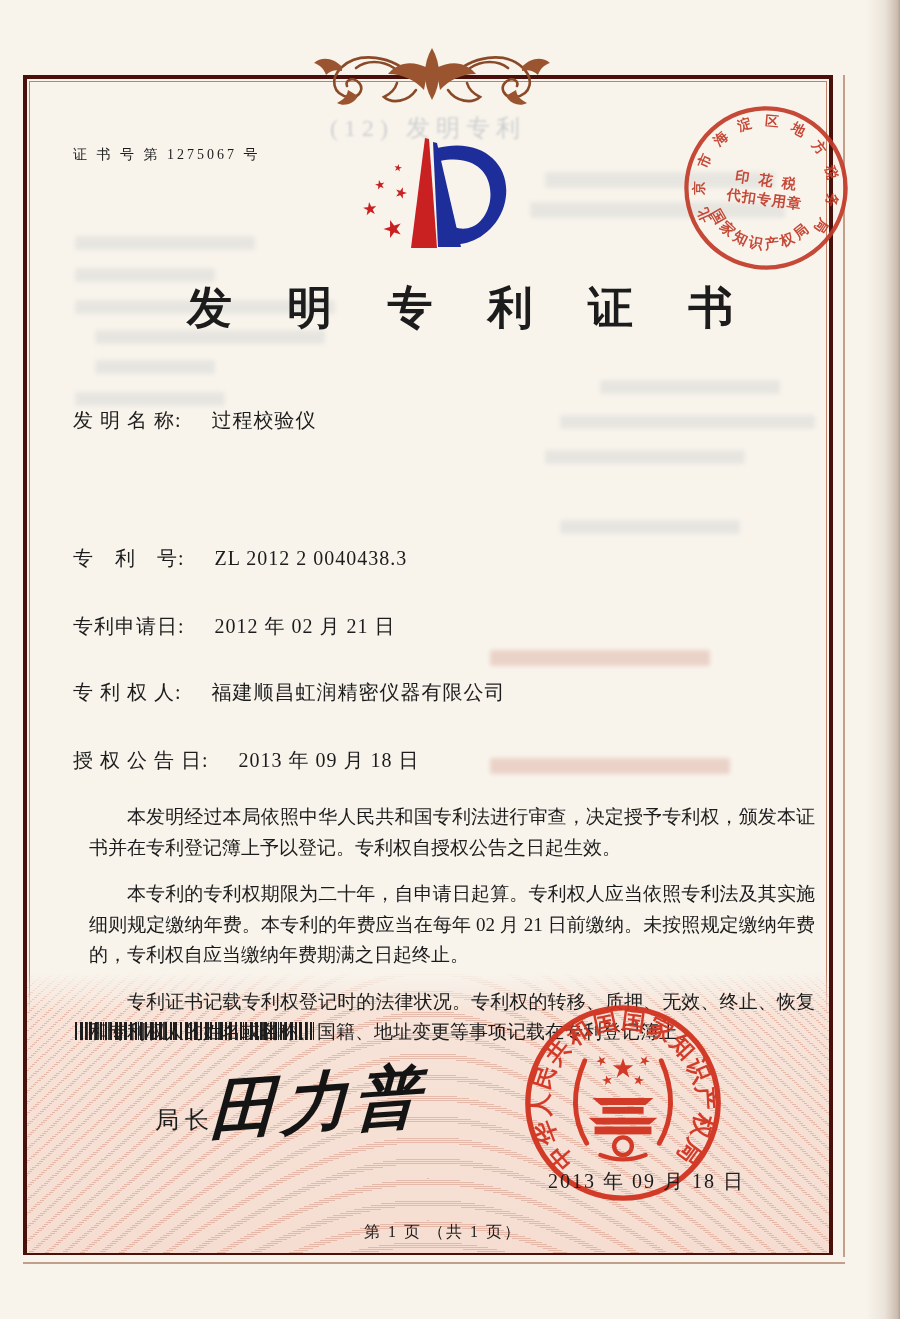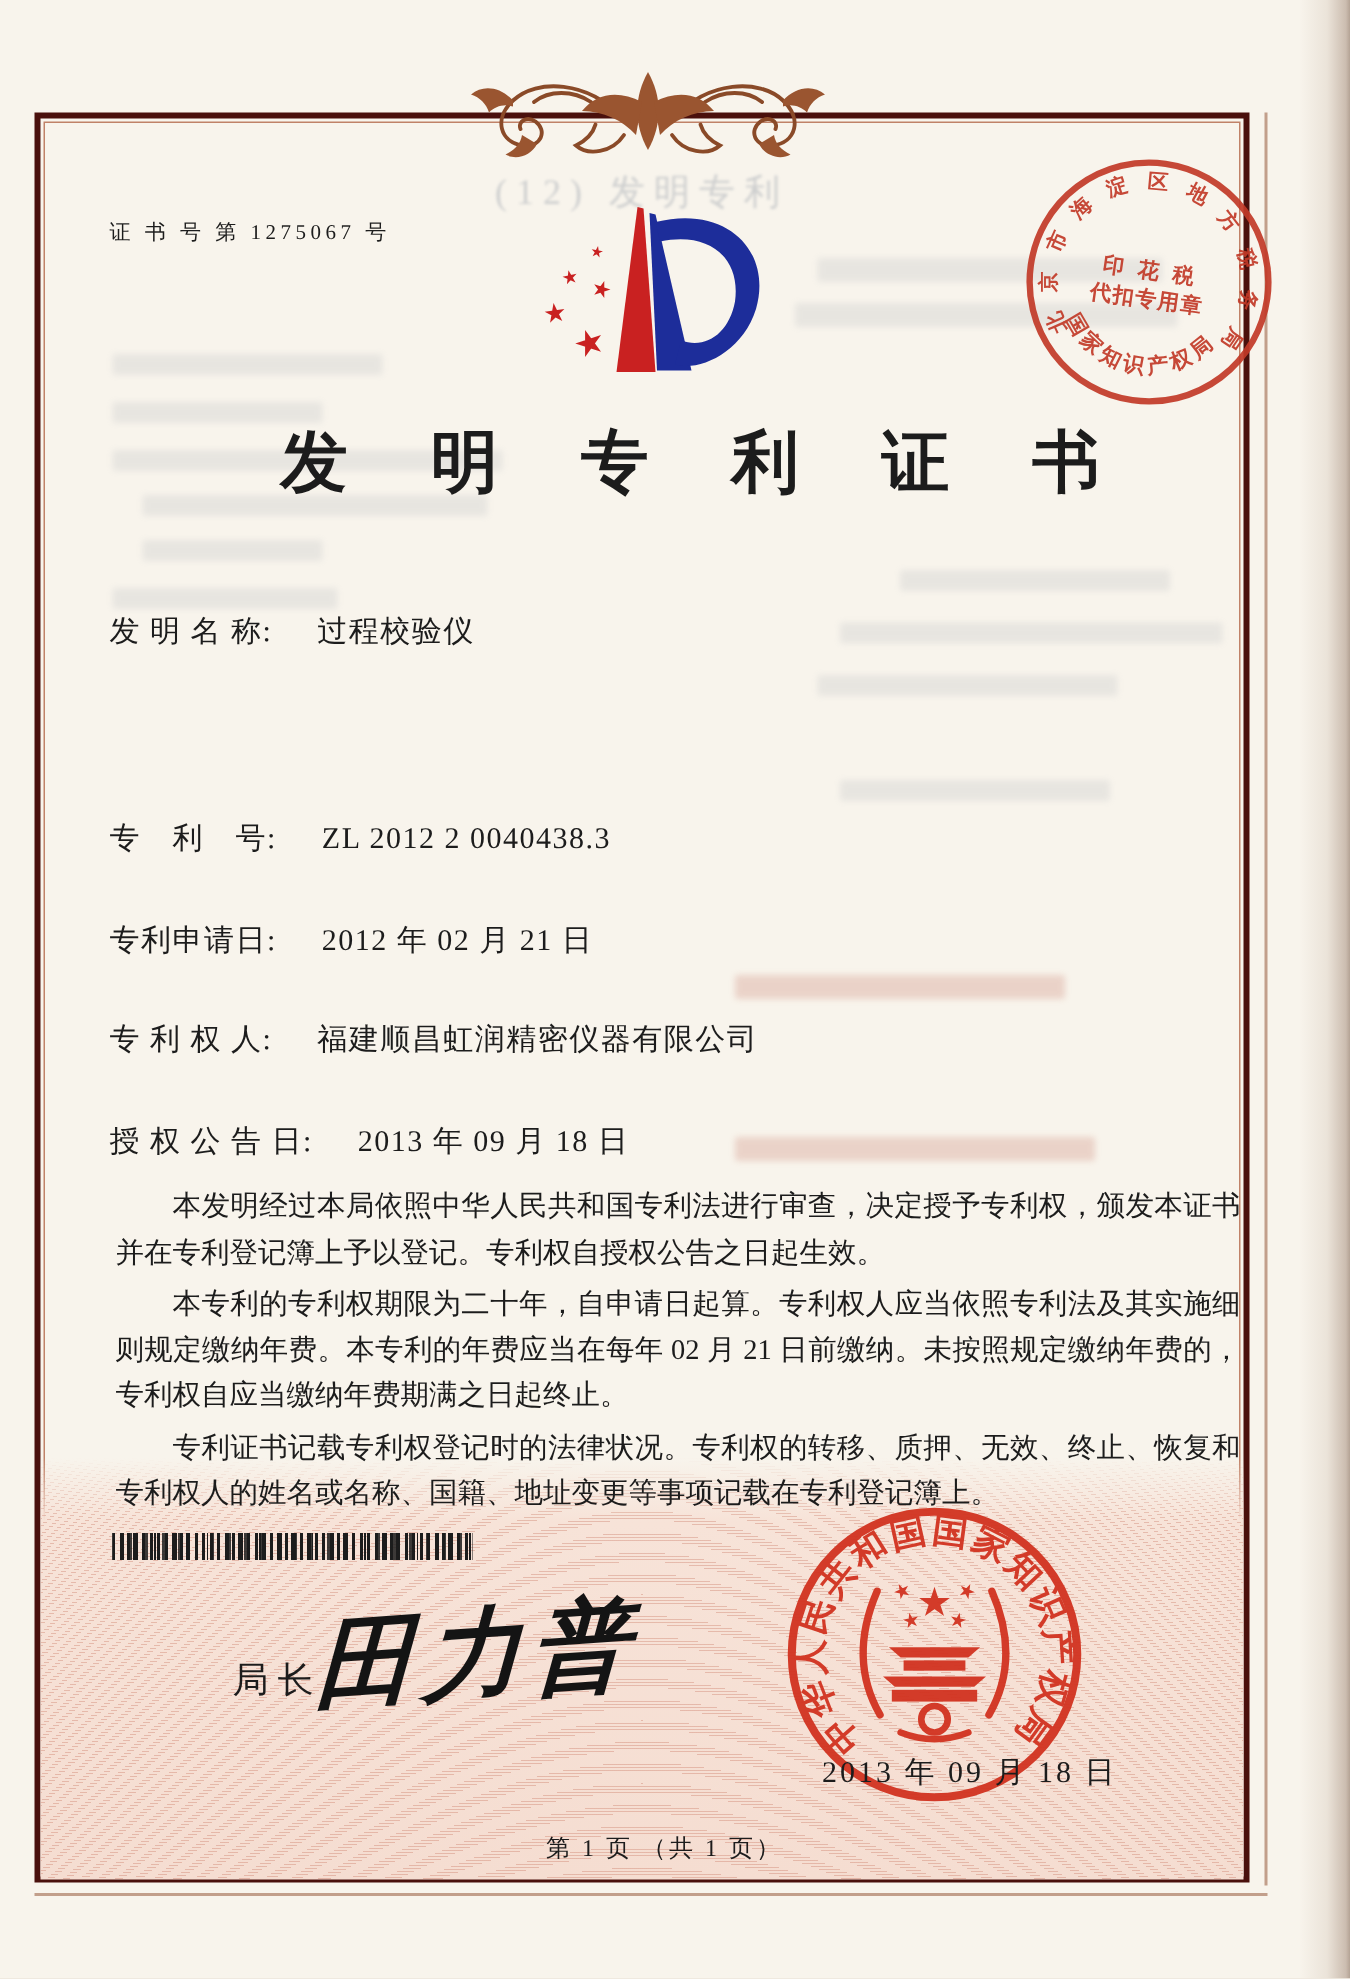--- a/index.html
+++ b/index.html
@@ -36,21 +36,21 @@
   }
   
   .row{position:absolute;left:73px;font-size:20px;letter-spacing:1px;z-index:6;white-space:nowrap;}
   .row .lbl{display:inline-block;}
   .row .val{margin-left:24px;}
   
   .body-text{
     position:absolute;left:73px;top:786px;width:758px;z-index:6;
     font-size:19px;line-height:30.5px;text-align:justify;
   }
-  .body-text p{margin:4px;text-indent:2em;}
+  .body-text p{margin:16px;text-indent:2em;}
   
   .band{
     position:absolute;left:27px;top:972px;width:802px;height:281px;z-index:3;
     background:linear-gradient(180deg,rgba(247,227,216,0) 0px,#f7e3d8 42px,#f5ddd1 100%);
   }
   .band .waves{
     position:absolute;inset:0;
     background:repeating-radial-gradient(1400px 420px at 50% -260px,rgba(196,106,84,.33) 0px,rgba(196,106,84,.33) 1px,rgba(0,0,0,0) 1px,rgba(0,0,0,0) 7px);
     -webkit-mask-image:linear-gradient(180deg,transparent 0px,#000 40px);
     mask-image:linear-gradient(180deg,transparent 0px,#000 40px);

